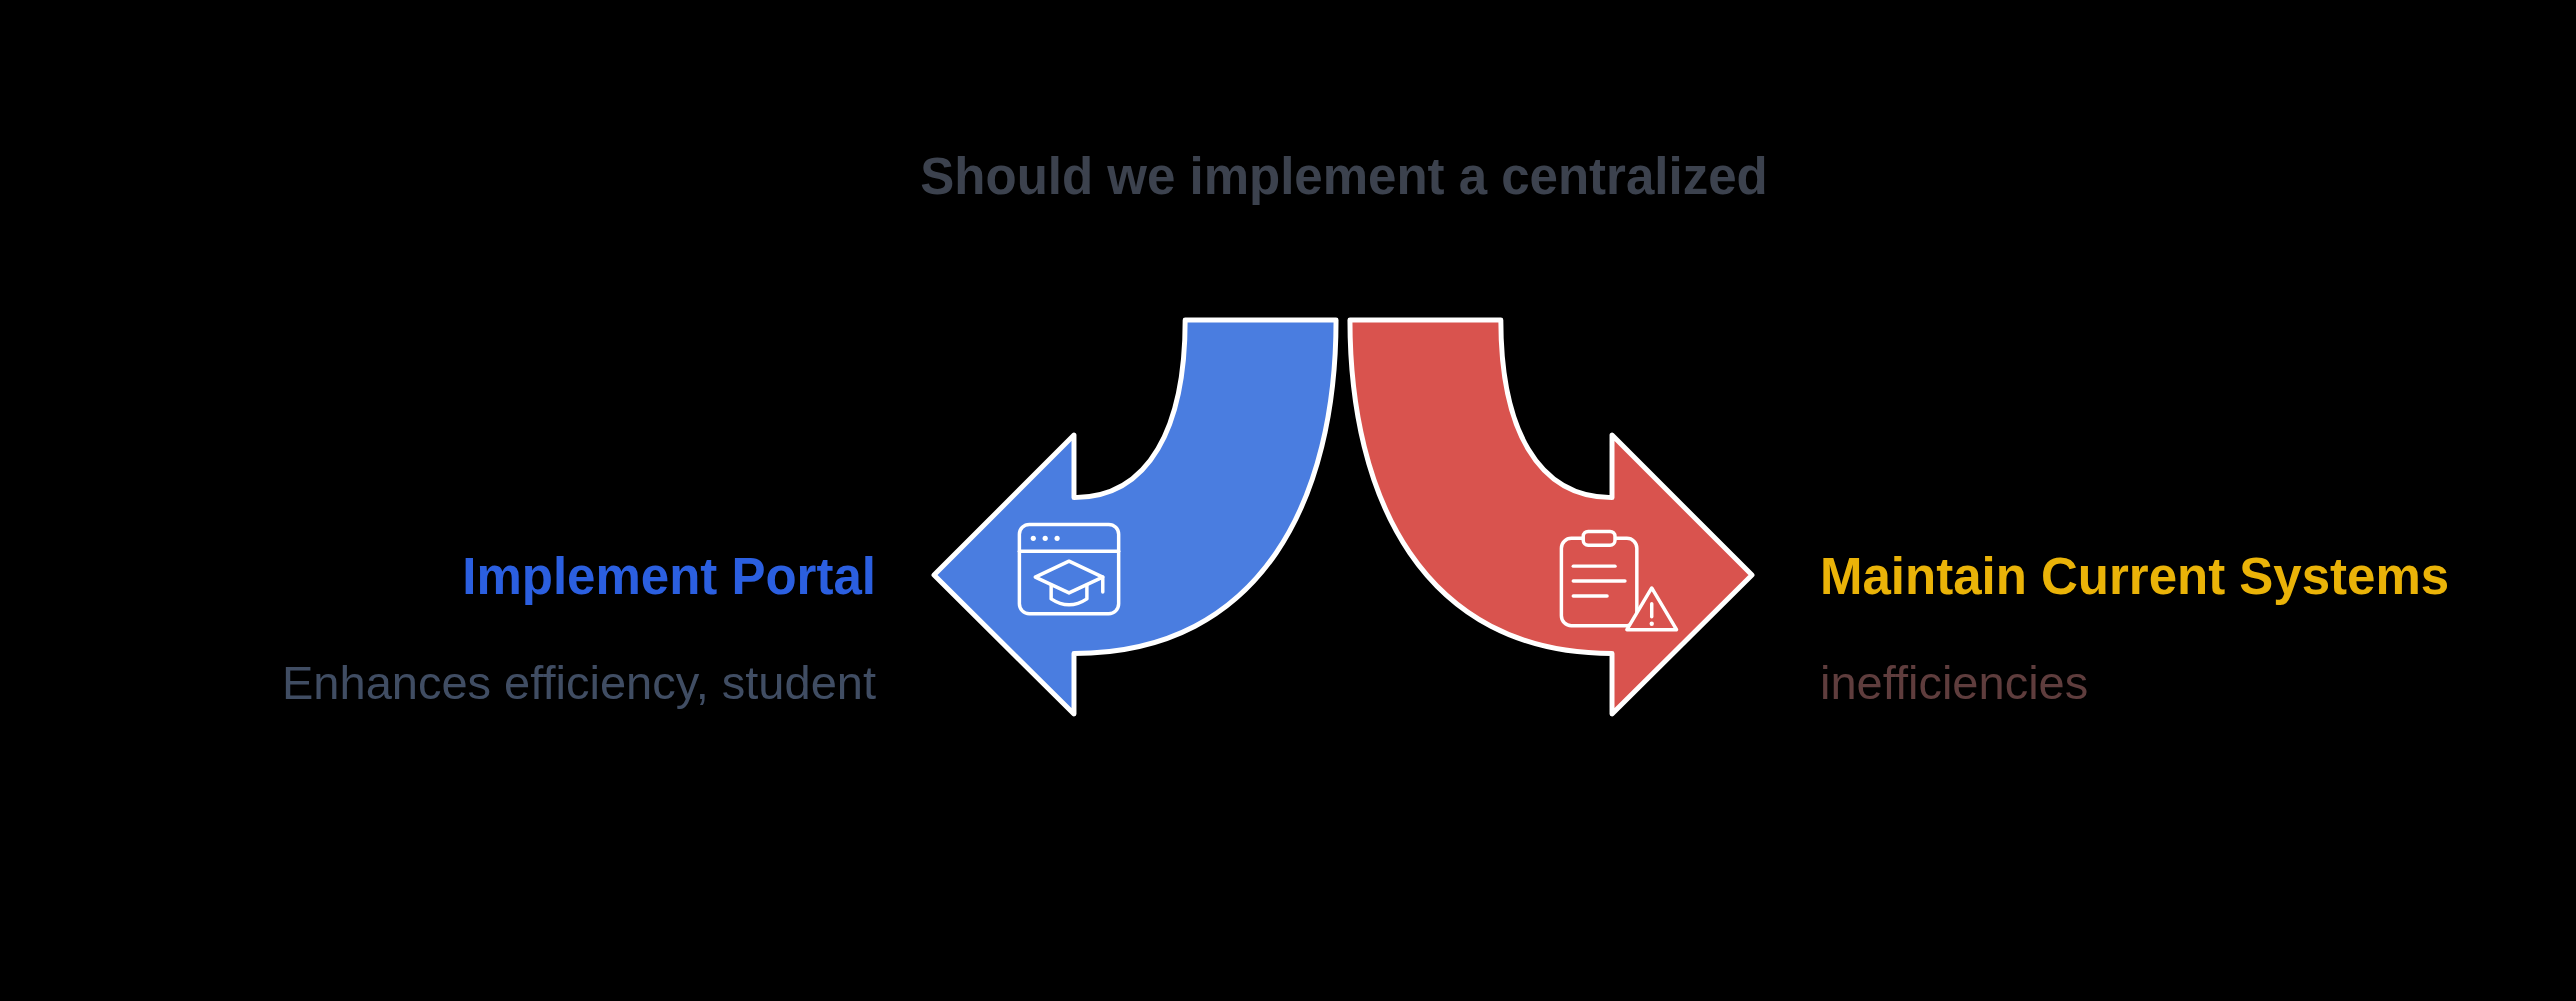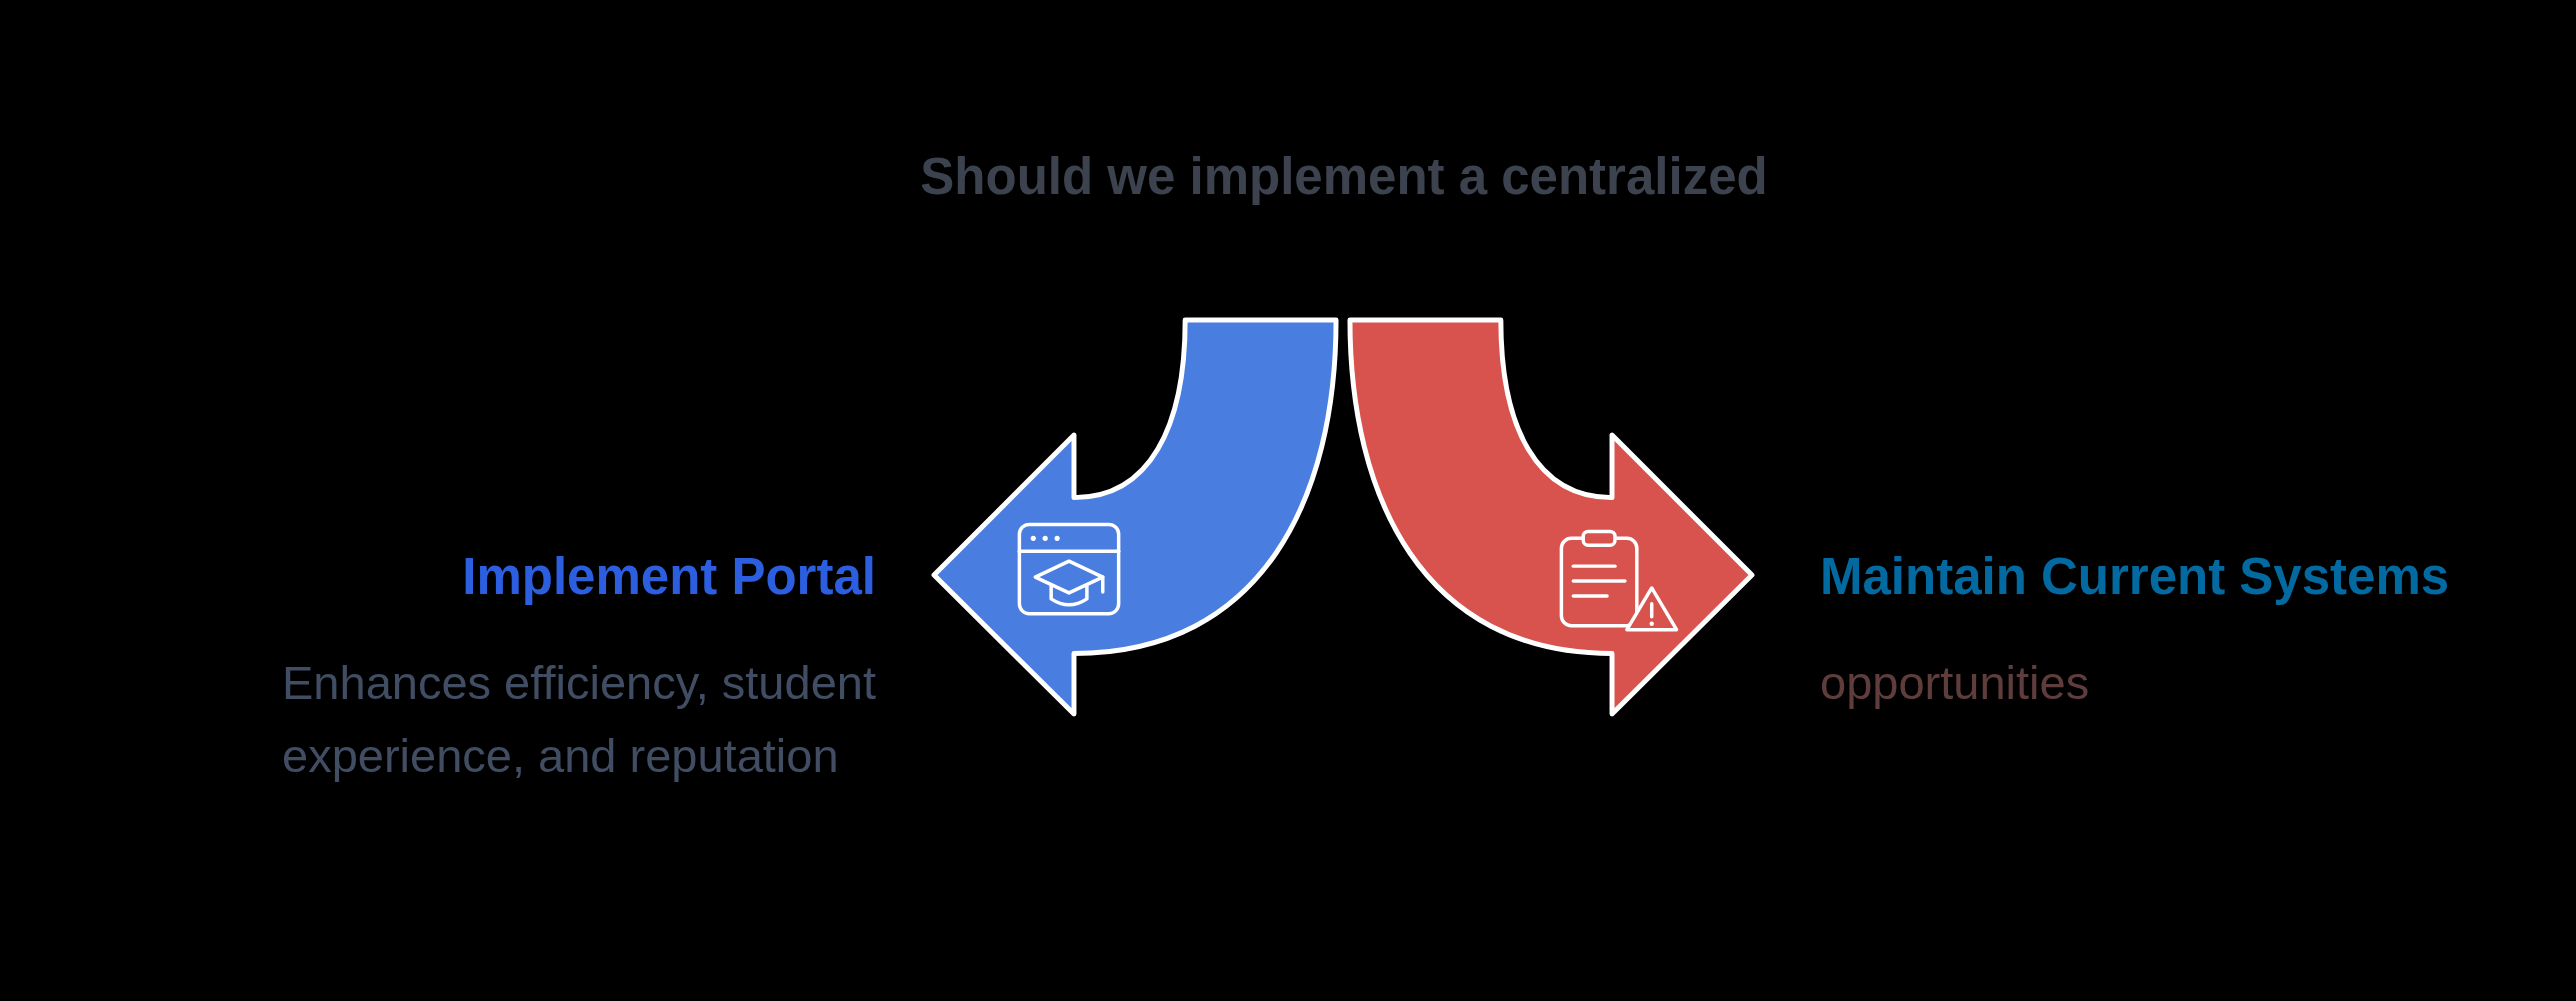--- a/index.html
+++ b/index.html
@@ -54,21 +54,21 @@
     color: #404d63;
     white-space: nowrap;
   }
   .right-heading {
     position: absolute;
     left: 1798px;
     top: 547px;
     text-align: left;
     font-size: 51px;
     font-weight: 700;
-    color: #0369a1;
+    color: #eab308;
     white-space: nowrap;
   }
   .right-body {
     position: absolute;
     left: 1798px;
     top: 646px;
     text-align: left;
     font-size: 47px;
     font-weight: 400;
     line-height: 73px;
@@ -118,22 +118,21 @@
         <path d="M 741,277 L 766,319 L 716,319 Z" fill="#d9534e"></path>
         <line x1="741" y1="293" x2="741" y2="306"></line>
         <circle cx="741" cy="313" r="2.2" fill="#ffffff" stroke="none"></circle>
       </g>
     </g>
   </svg>
 
   <div class="left-heading">Implement Portal</div>
   <div class="left-body">
     <div>Enhances efficiency, student</div>
-    <div>experience, and reputation</div>
   </div>
 
   <div class="right-heading">Maintain Current Systems</div>
   <div class="right-body">
-    <div>opportunities</div>
+    <div>inefficiencies</div>
   </div>
 
 </div>
 
 
 </body></html>

